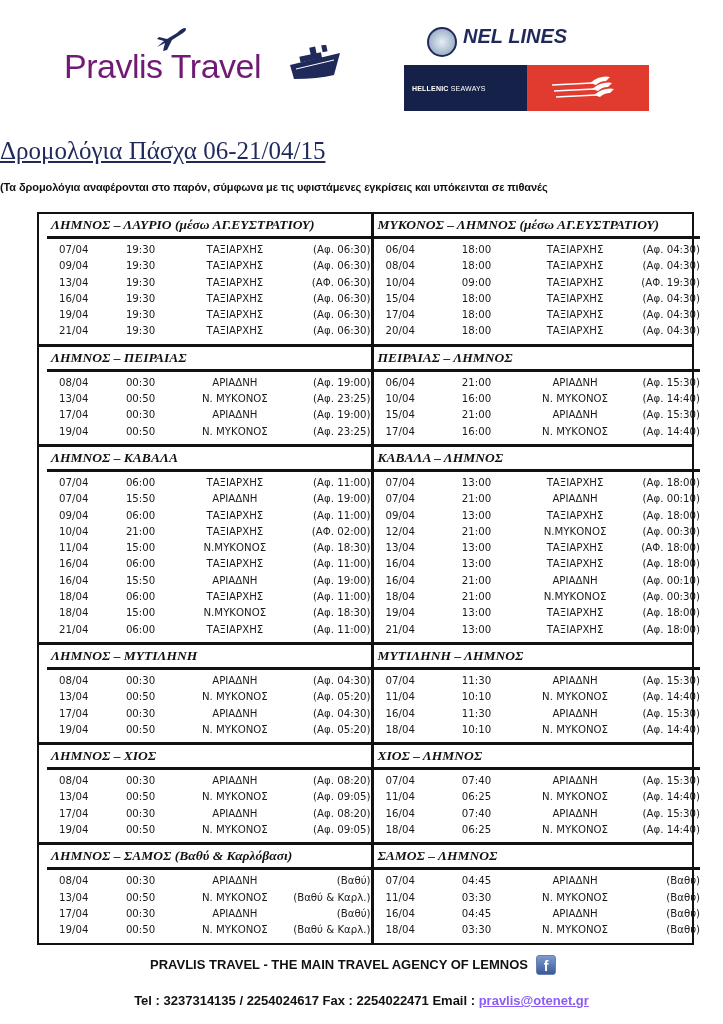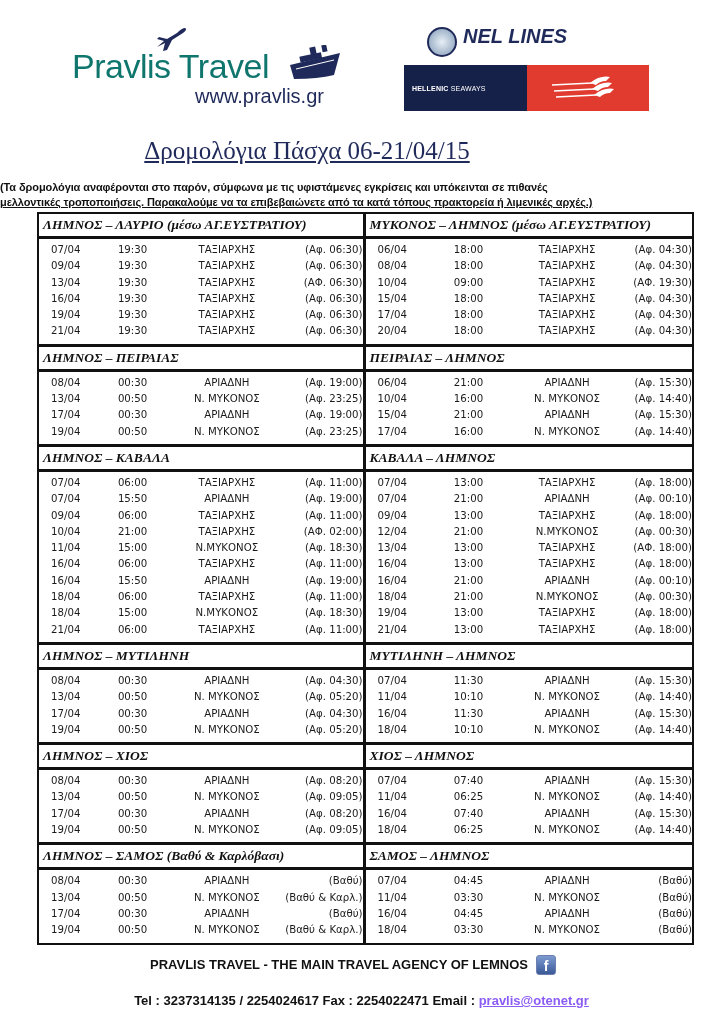--- a/index.html
+++ b/index.html
@@ -1,47 +1,47 @@
 <!DOCTYPE html>
 <html><head>
 <meta charset="utf-8">
 <style>
   html, body { margin: 0; padding: 0; background: #ffffff; }
   body { width: 723px; height: 1024px; position: relative; overflow: hidden; font-family: "DejaVu Sans", sans-serif; color: #111; }
 
   
   .pravlis-logo { position: absolute; left: 60px; top: 25px; width: 300px; height: 90px; }
-  .pravlis-name { position: absolute; left: 12px; top: 22px; font-family: "Liberation Sans", sans-serif; font-size: 34px; color: #0f766e; letter-spacing: -0.5px; white-space: nowrap; }
+  .pravlis-name { position: absolute; left: 4px; top: 22px; font-family: "Liberation Sans", sans-serif; font-size: 34px; color: #701a75; letter-spacing: -0.5px; white-space: nowrap; }
   .pravlis-url { position: absolute; left: 135px; top: 60px; font-family: "Liberation Sans", sans-serif; font-size: 20px; color: #1f2a5a; white-space: nowrap; }
   .plane-icon { position: absolute; left: 95px; top: 0px; width: 34px; height: 28px; }
   .ship-icon { position: absolute; left: 228px; top: 20px; width: 56px; height: 36px; }
 
   .nel-logo { position: absolute; left: 400px; top: 25px; width: 250px; height: 90px; }
   .nel-emblem { position: absolute; left: 27px; top: 2px; width: 30px; height: 30px; border-radius: 50%; border: 2px solid #1f2a5a; background: radial-gradient(circle, #e8eef5 0%, #9fb3c9 70%, #ffffff 100%); box-sizing: border-box; }
   .nel-name { position: absolute; left: 63px; top: 0px; font-family: "Liberation Sans", sans-serif; font-weight: bold; font-style: italic; font-size: 20px; color: #1f2a5a; white-space: nowrap; }
   .hs-banner { position: absolute; left: 4px; top: 40px; width: 245px; height: 46px; display: flex; }
   .hs-left { width: 50%; background: #16214a; display: flex; align-items: center; padding-left: 8px; box-sizing: border-box; }
   .hs-left span { color: #fff; font-family: "Liberation Sans", sans-serif; font-size: 7px; letter-spacing: 0.2px; white-space: nowrap; }
   .hs-left b { font-weight: bold; }
   .hs-right { width: 50%; background: #e13a2e; position: relative; }
   .hs-right svg { position: absolute; left: 25px; top: 8px; }
 
   
-  .title { position: absolute; left: 0; width: 614px; top: 137px; text-align: center; font-family: "Liberation Serif", serif; font-size: 25px; color: #1f2a5a; }
+  .title { position: absolute; left: 0; width: 614px; top: 137px; text-align: left; font-family: "Liberation Serif", serif; font-size: 25px; color: #1f2a5a; }
   .title span { text-decoration: underline; }
 
   .notice { position: absolute; left: 0; width: 723px; top: 180px; text-align: left; font-family: "Liberation Sans", sans-serif; font-weight: bold; font-size: 11px; line-height: 15px; color: #111; letter-spacing: -0.1px; }
   .notice .l2 { text-decoration: underline; }
 
   
   .schedule { position: absolute; left: 37px; top: 212px; width: 657px; border: 2px solid #111; box-sizing: border-box; }
   .section { display: flex; border-top: 3px solid #111; }
   .section:first-child { border-top: none; }
   .col { width: 50%; box-sizing: border-box; }
-  .col.left { border-right: 3px solid #111; }
+  .col.left { border-right: 3px solid #111; margin-left: 8px; }
   .route-head { height: 22px; border-bottom: 3px solid #111; padding-left: 4px; font-family: "Liberation Serif", serif; font-weight: bold; font-style: italic; font-size: 13.5px; line-height: 22px; white-space: nowrap; overflow: hidden; }
   .rows { padding: 3px 0 4px 8px; }
   .row { display: flex; height: 16.3px; line-height: 16.3px; font-family: "DejaVu Sans", sans-serif; font-size: 10.2px; color: #1a1a1a; white-space: nowrap; }
   .row .d { width: 70px; padding-left: 4px; }
   .row .t { width: 62px; }
   .row .v { width: 104px; text-align: center; }
   .row .a { width: 90px; text-align: right; }
   .col.right .row .t { width: 68px; padding-left: 8px; }
   .col.right .row .v { width: 96px; }
   .col.right .row .a { width: 80px; }
@@ -60,21 +60,20 @@
     <path d="M2 22 L10 18 L8 26 L12 25 L17 15 L28 8 Q33 4 30 3 Q27 3 22 8 L12 14 L4 12 L2 14 L9 16 Z" fill="#1f2a5a"></path>
   </svg>
   <div class="pravlis-name">Pravlis Travel</div>
   <svg class="ship-icon" viewBox="0 0 56 36">
     <path d="M2 20 L52 8 L46 30 Q30 34 6 34 Z" fill="#1f2a5a"></path>
     <rect x="12" y="10" width="22" height="6" fill="#1f2a5a" transform="rotate(-12 20 14)"></rect>
     <rect x="22" y="2" width="6" height="8" fill="#1f2a5a" transform="rotate(-12 25 6)"></rect>
     <rect x="34" y="0" width="5" height="7" fill="#1f2a5a" transform="rotate(-12 36 4)"></rect>
     <line x1="8" y1="24" x2="46" y2="15" stroke="#fff" stroke-width="1"></line>
   </svg>
-  <div class="pravlis-url">www.pravlis.gr</div>
 </div>
 
 <div class="nel-logo">
   <div class="nel-emblem"></div>
   <div class="nel-name">NEL LINES</div>
   <div class="hs-banner">
     <div class="hs-left">
       <span><b>HELLENIC</b><span> SEAWAYS</span></span>
     </div>
     <div class="hs-right">
@@ -87,21 +86,20 @@
         <path d="M42 22 Q52 14 62 16 L58 20 Q52 20 48 24 Z" fill="#fff"></path>
       </svg>
     </div>
   </div>
 </div>
 
 <div class="title"><span>Δρομολόγια Πάσχα 06-21/04/15</span></div>
 
 <div class="notice">
   <div>(Τα δρομολόγια αναφέρονται στο παρόν, σύμφωνα με τις υφιστάμενες εγκρίσεις και υπόκεινται σε πιθανές</div>
-  <div class="l2">μελλοντικές τροποποιήσεις. Παρακαλούμε να τα επιβεβαιώνετε από τα κατά τόπους πρακτορεία ή λιμενικές αρχές.)</div>
 </div>
 
 <div class="schedule" id="schedule">
     <div class="section">
       <div class="col left">
         <div class="route-head">ΛΗΜΝΟΣ – ΛΑΥΡΙΟ (μέσω ΑΓ.ΕΥΣΤΡΑΤΙΟΥ)</div>
         <div class="rows">
           <div class="row">
             <span class="d">07/04</span>
             <span class="t">19:30</span>

